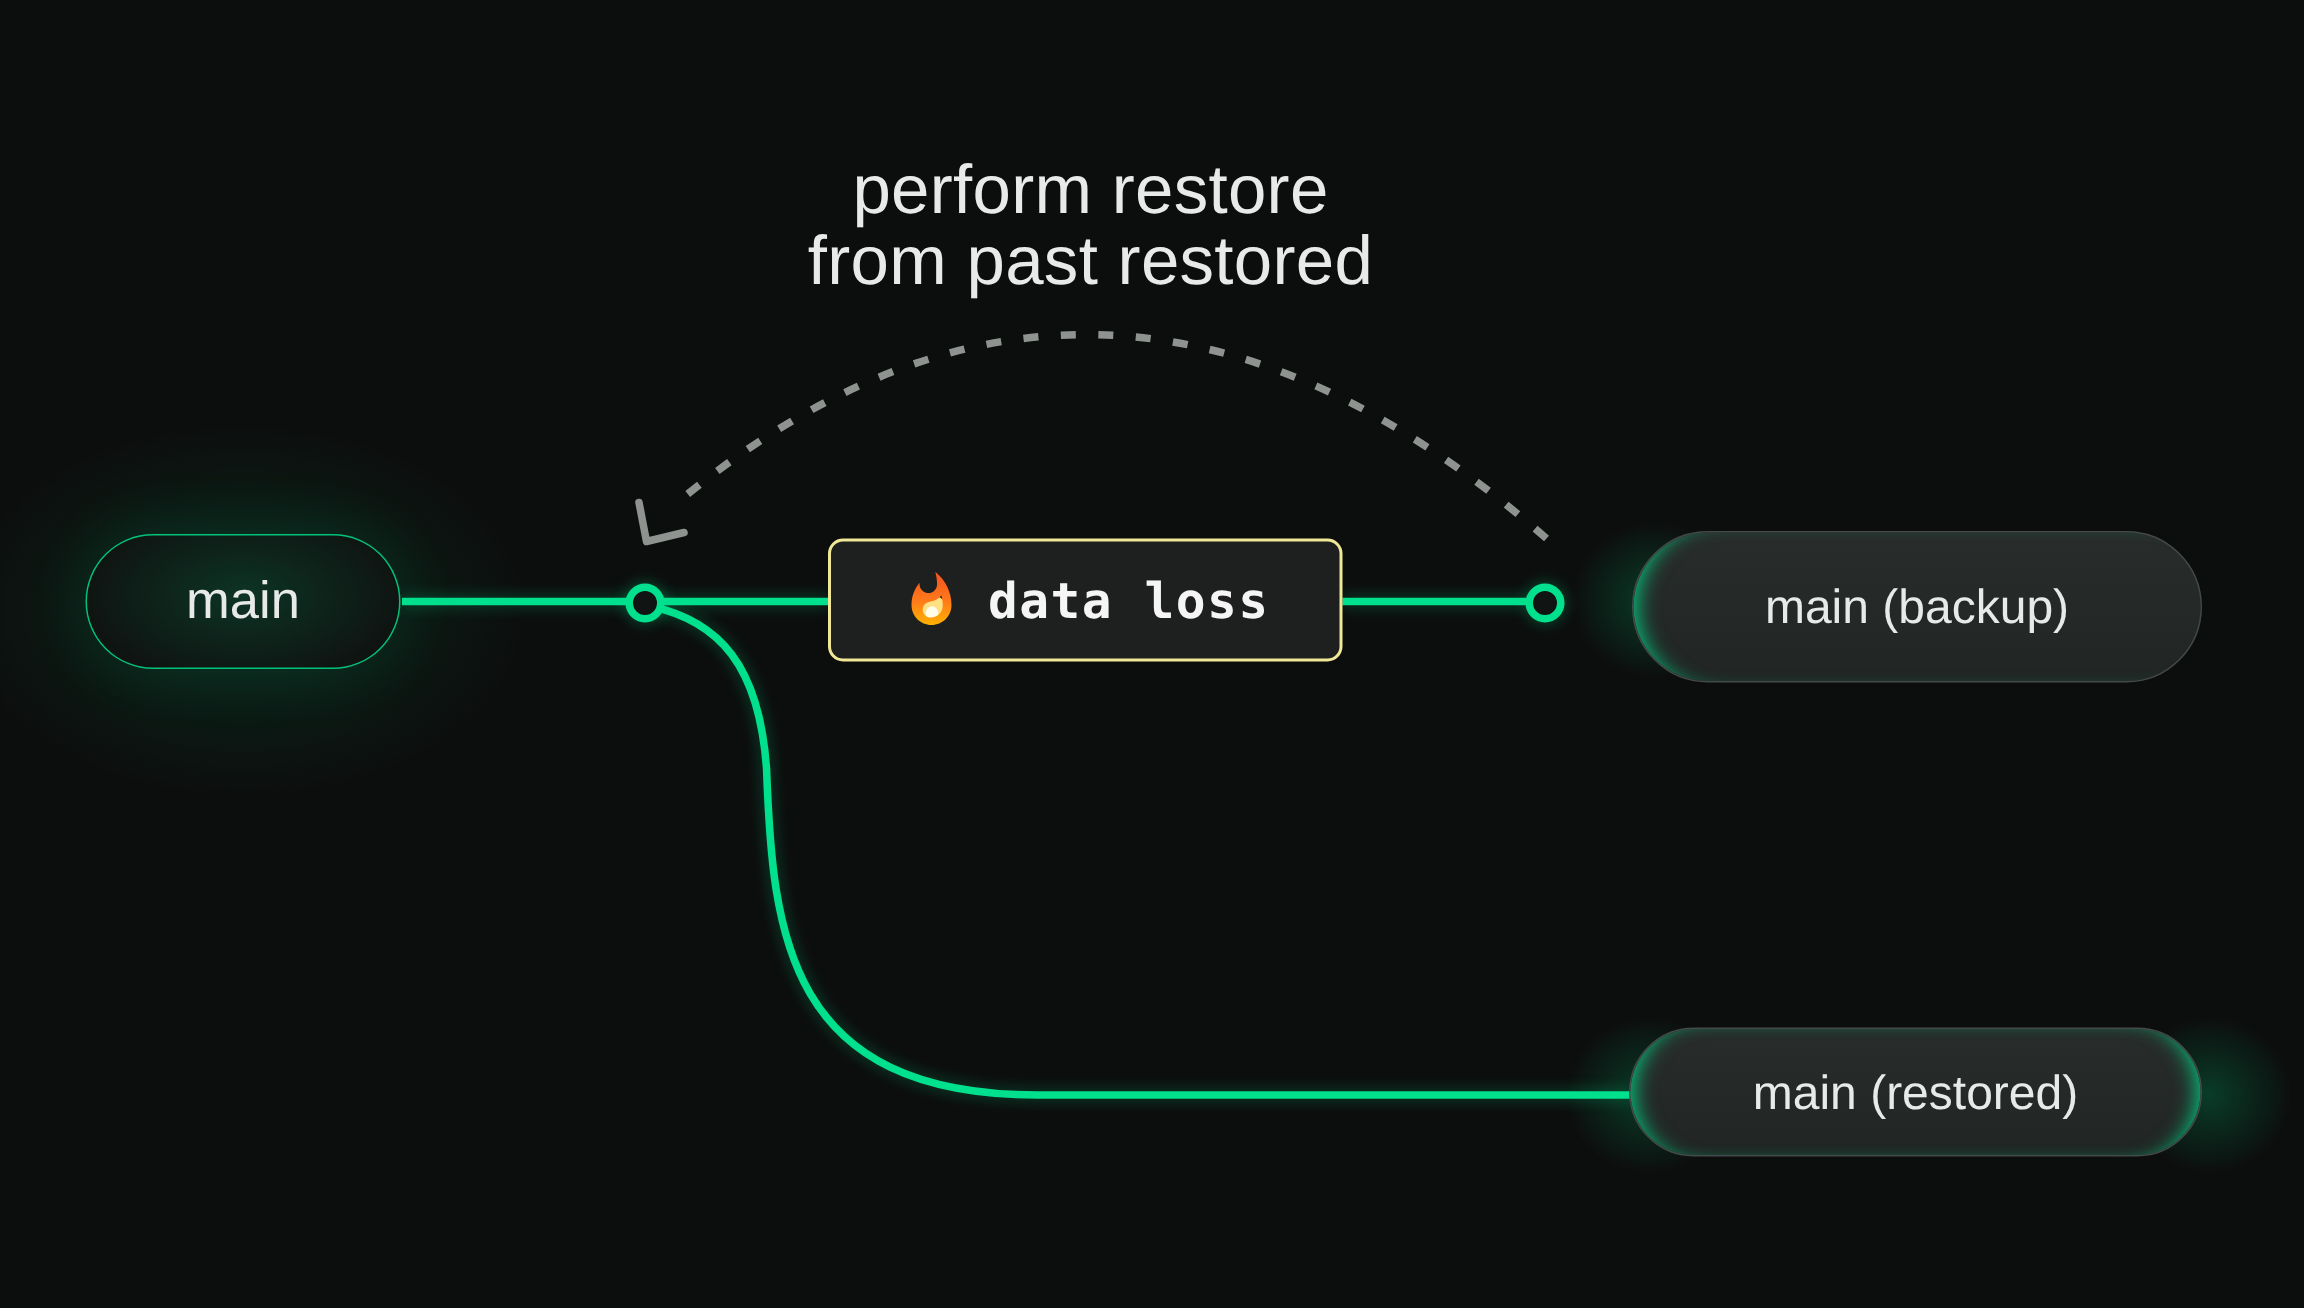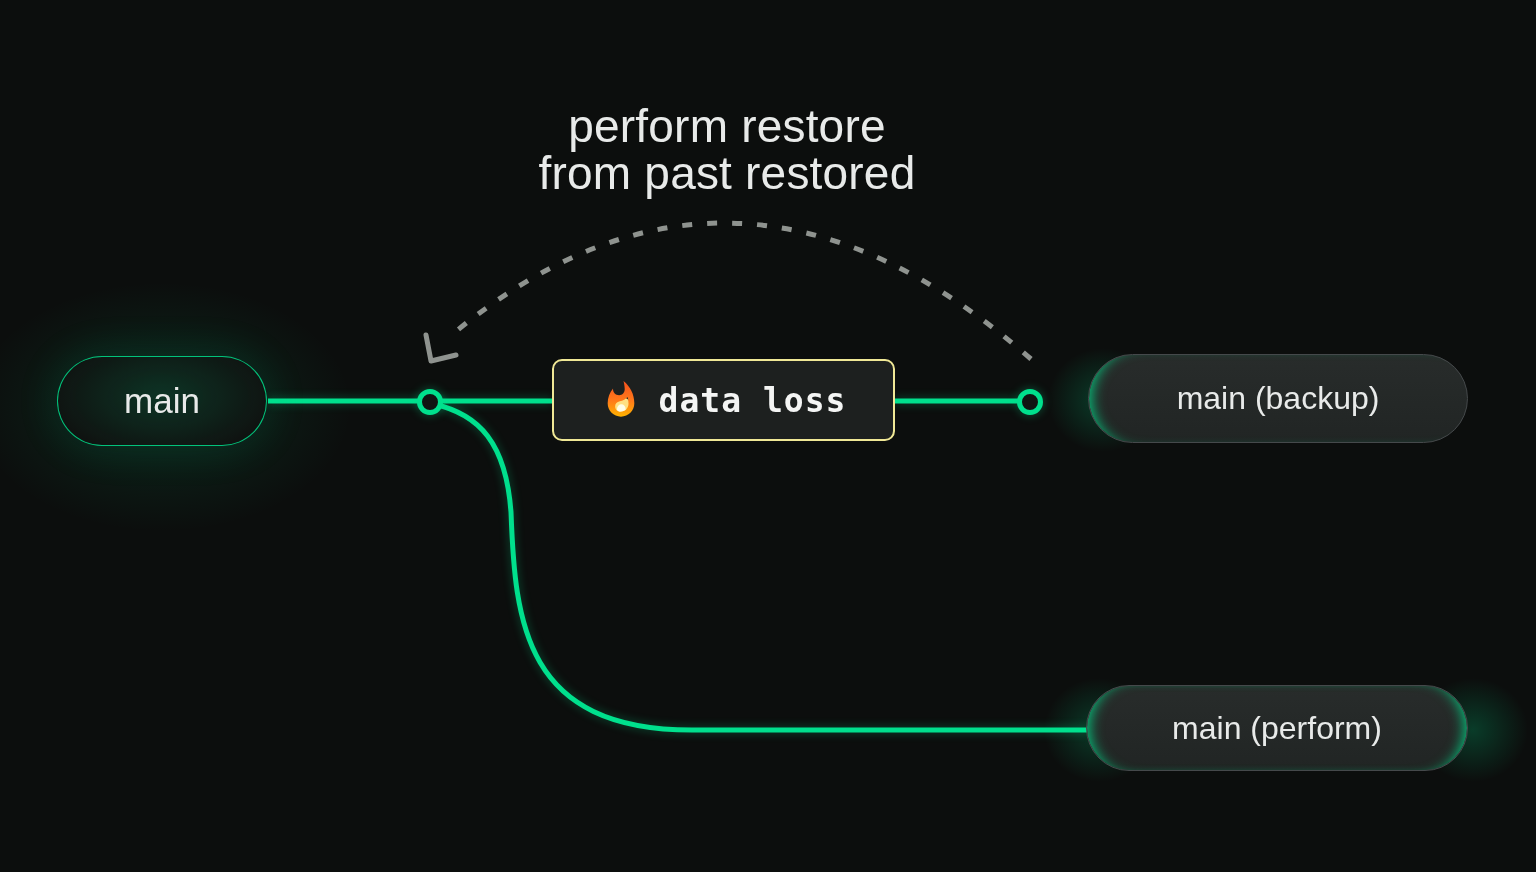--- a/index.html
+++ b/index.html
@@ -74,21 +74,21 @@
     border:1.5px solid rgba(0,224,141,.85);
     background:radial-gradient(70% 90% at 50% 45%, rgba(0,224,141,.16), rgba(0,0,0,0) 75%), #0f1311;
     box-shadow:0 0 46px rgba(0,224,141,.12);
   }
   .pill-gray{
     border:1.5px solid var(--pill-border);
     background:linear-gradient(180deg,#282c2b 0%, #212524 100%);
     font-size:32px;
   }
   .pill-backup{
-    left:1088px;top:354px;width:380px;height:89px;
+    left:1088px;top:354px;width:380px;height:101px;
     box-shadow:inset 12px 0 14px -10px rgba(0,224,141,.9);
     text-align:center;
   }
   .pill-restored{
     left:1086px;top:685px;width:382px;height:86px;
     box-shadow:inset 12px 0 14px -10px rgba(0,224,141,.9),
                inset -12px 0 14px -10px rgba(0,224,141,.9);
   }
   
   .halo{position:absolute;pointer-events:none;border-radius:50%;}
@@ -159,21 +159,21 @@
 
   <div class="pill pill-main">
     <span>main</span>
   </div>
 
   <div class="pill pill-gray pill-backup">
     <span>main (backup)</span>
   </div>
 
   <div class="pill pill-gray pill-restored">
-    <span>main (perform)</span>
+    <span>main (restored)</span>
   </div>
 
   <div class="event-box">
     <svg class="flame" viewBox="0 0 24 24">
       <defs>
         <linearGradient id="flameGrad" x1="0" y1="0" x2="0" y2="1">
           <stop offset="0" stop-color="#f4511e"></stop>
           <stop offset="0.55" stop-color="#ff7a1a"></stop>
           <stop offset="1" stop-color="#ffb300"></stop>
         </linearGradient>

